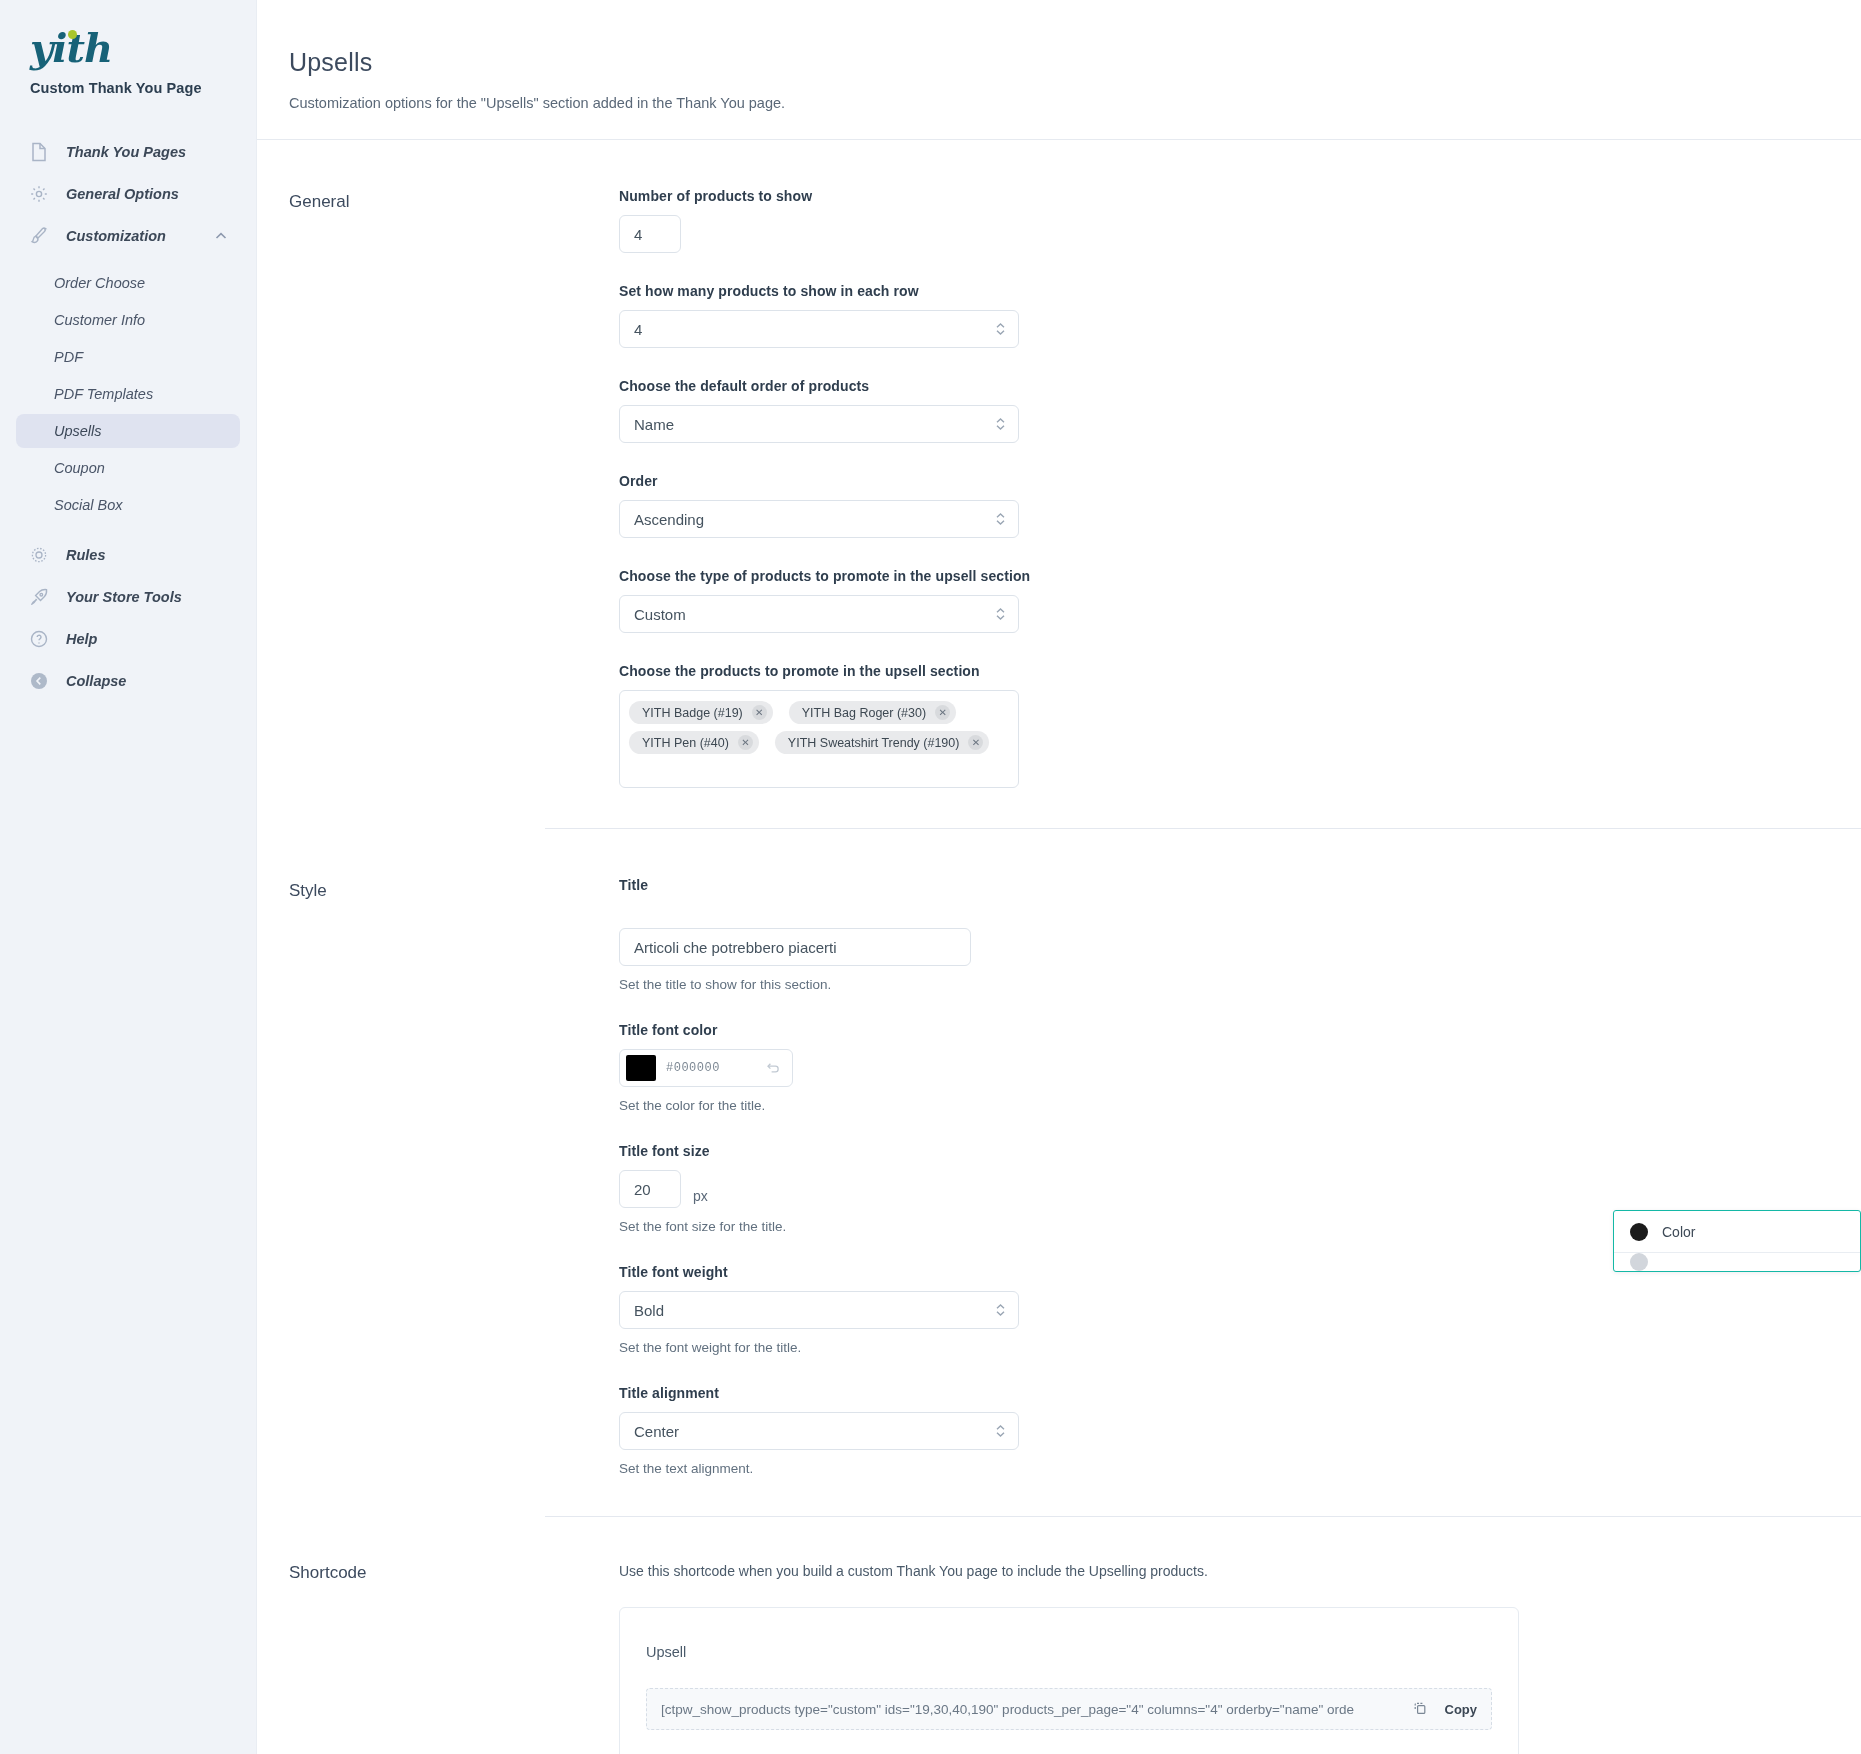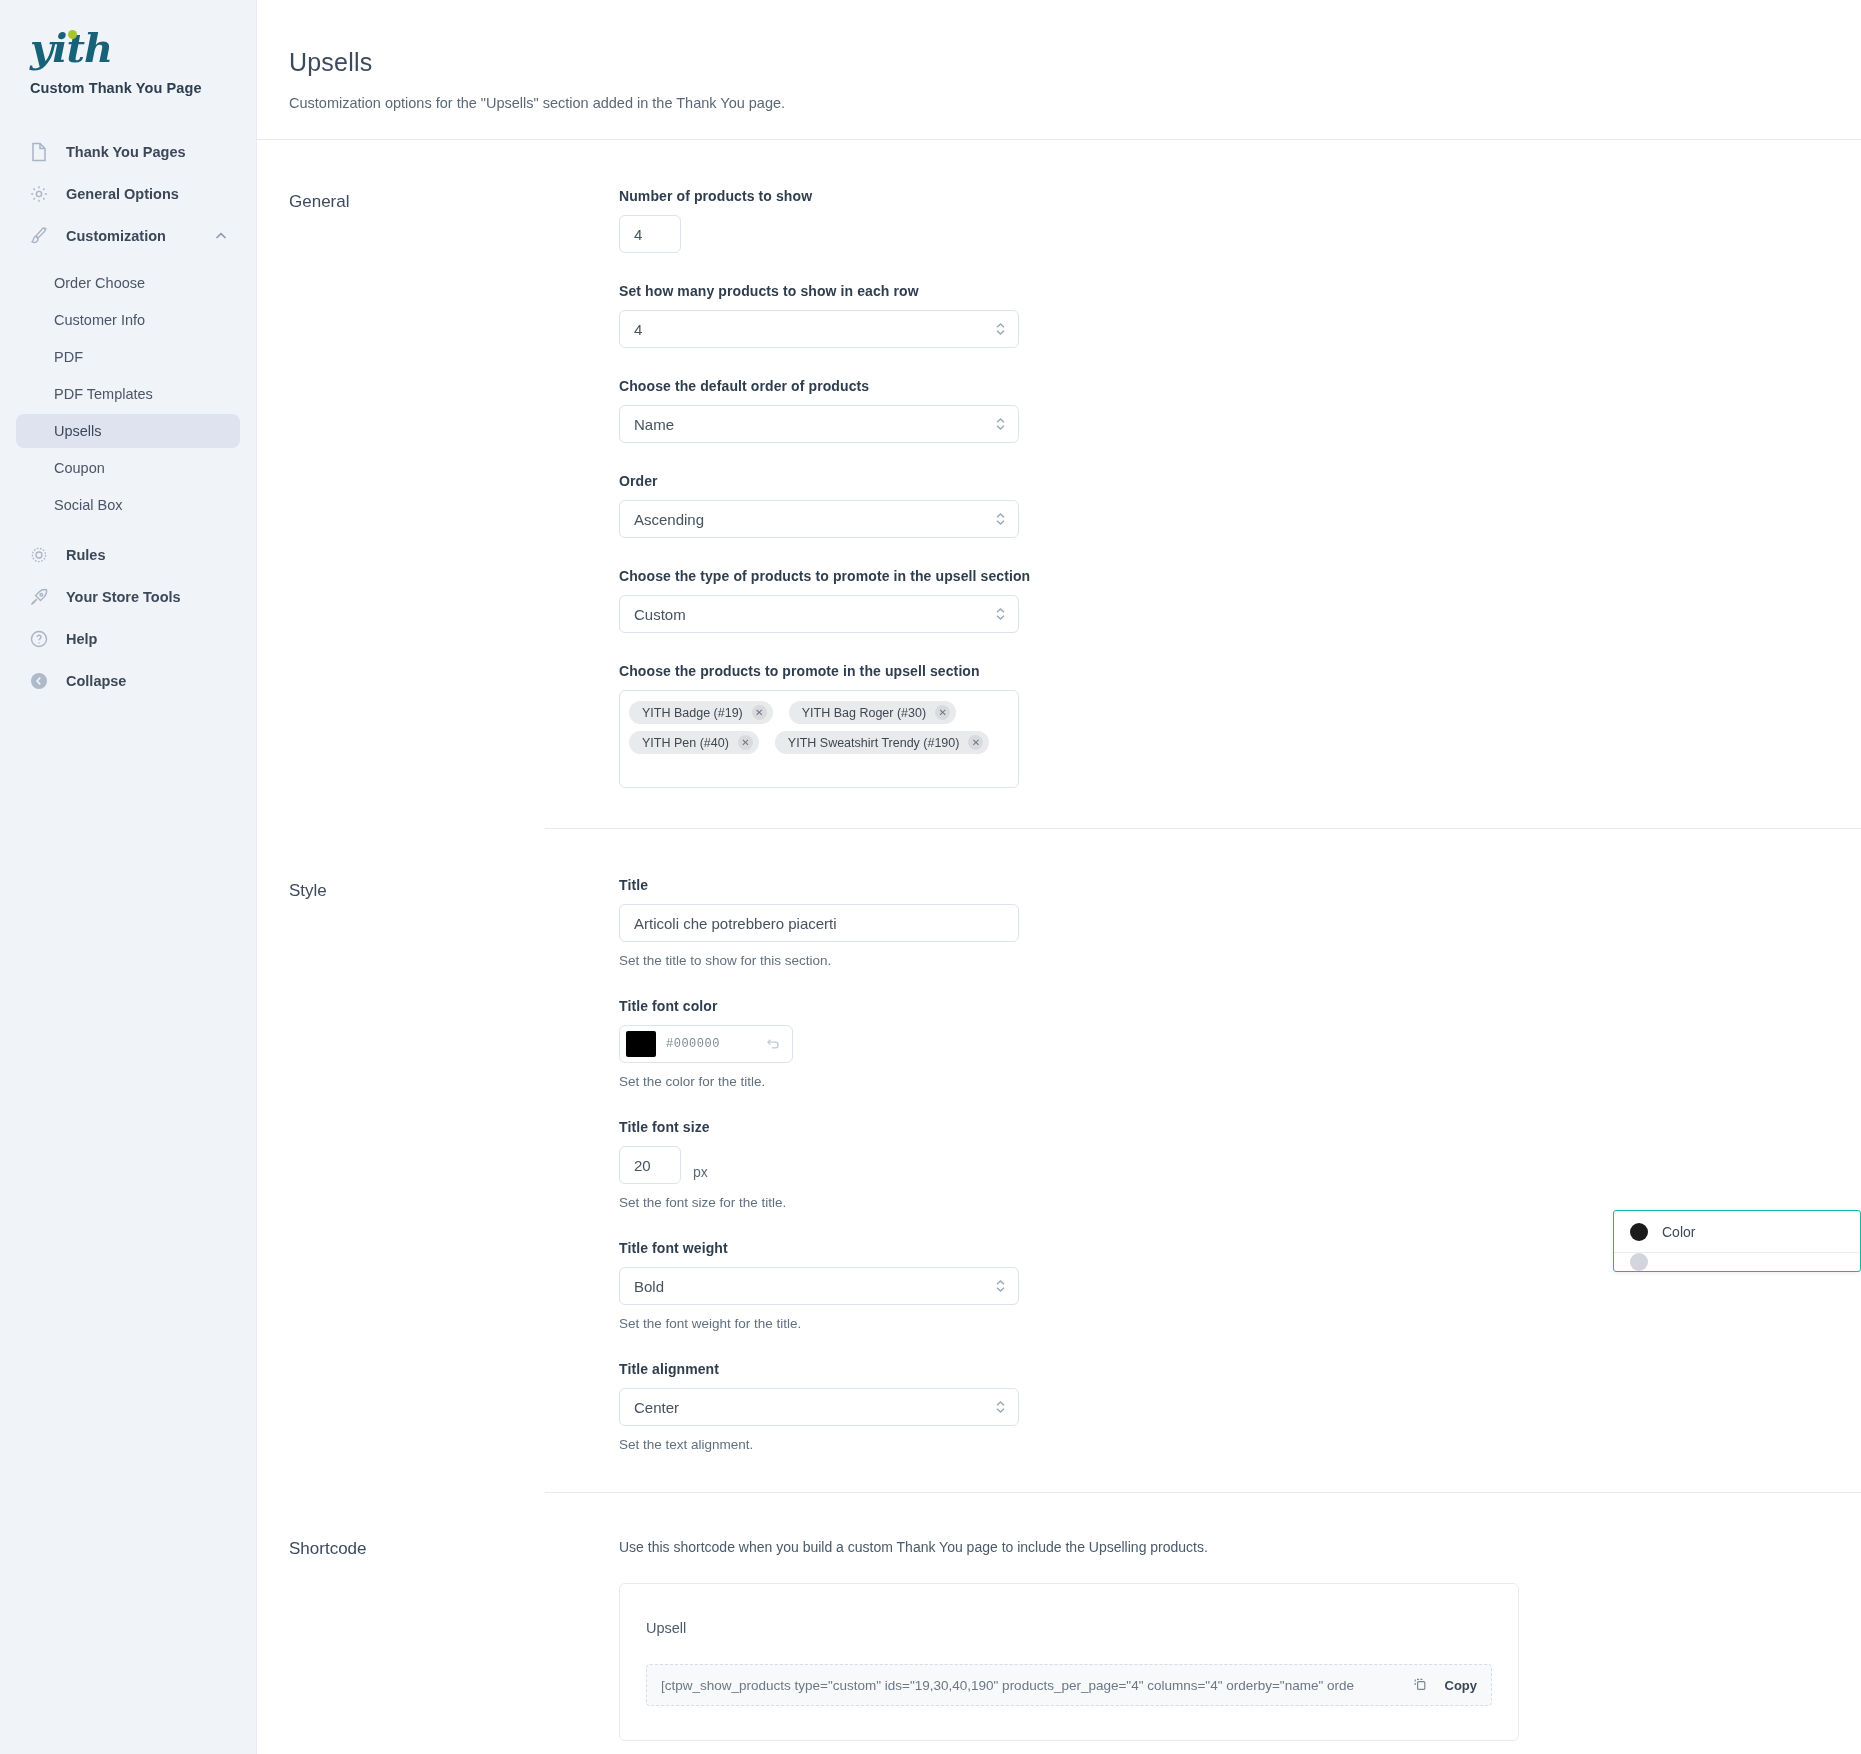--- a/index.html
+++ b/index.html
@@ -48,21 +48,21 @@
     top: 4px; left: 38px;
   }
   .brand-sub {
     margin-top: 10px;
     font-size: 14.5px;
     font-weight: 700;
     color: #2c3e50;
     letter-spacing: 0.1px;
   }
 
-  .nav { margin-top: 36px; }
+  .nav { margin-top: 36px; font-style: italic; }
   .nav-item {
     display: flex;
     align-items: center;
     height: 40px;
     margin: 0 16px 2px 16px;
     padding: 0 12px;
     border-radius: 8px;
     cursor: pointer;
     color: #3c4858;
     font-size: 14.5px;
@@ -161,21 +161,21 @@
     font-size: 15px;
     color: #45535f;
     background: #fff;
     border: 1px solid #dde3ea;
     border-radius: 6px;
     height: 38px;
     padding: 0 14px;
     outline: none;
   }
   input.txt.small { width: 62px; }
-  input.txt.wide  { width: 400px; }
+  input.txt.wide  { width: 352px; margin-top: 24px; }
 
   .select-wrap {
     position: relative;
     width: 400px;
   }
   .select-box {
     height: 38px;
     border: 1px solid #dde3ea;
     border-radius: 6px;
     background: #fff;

